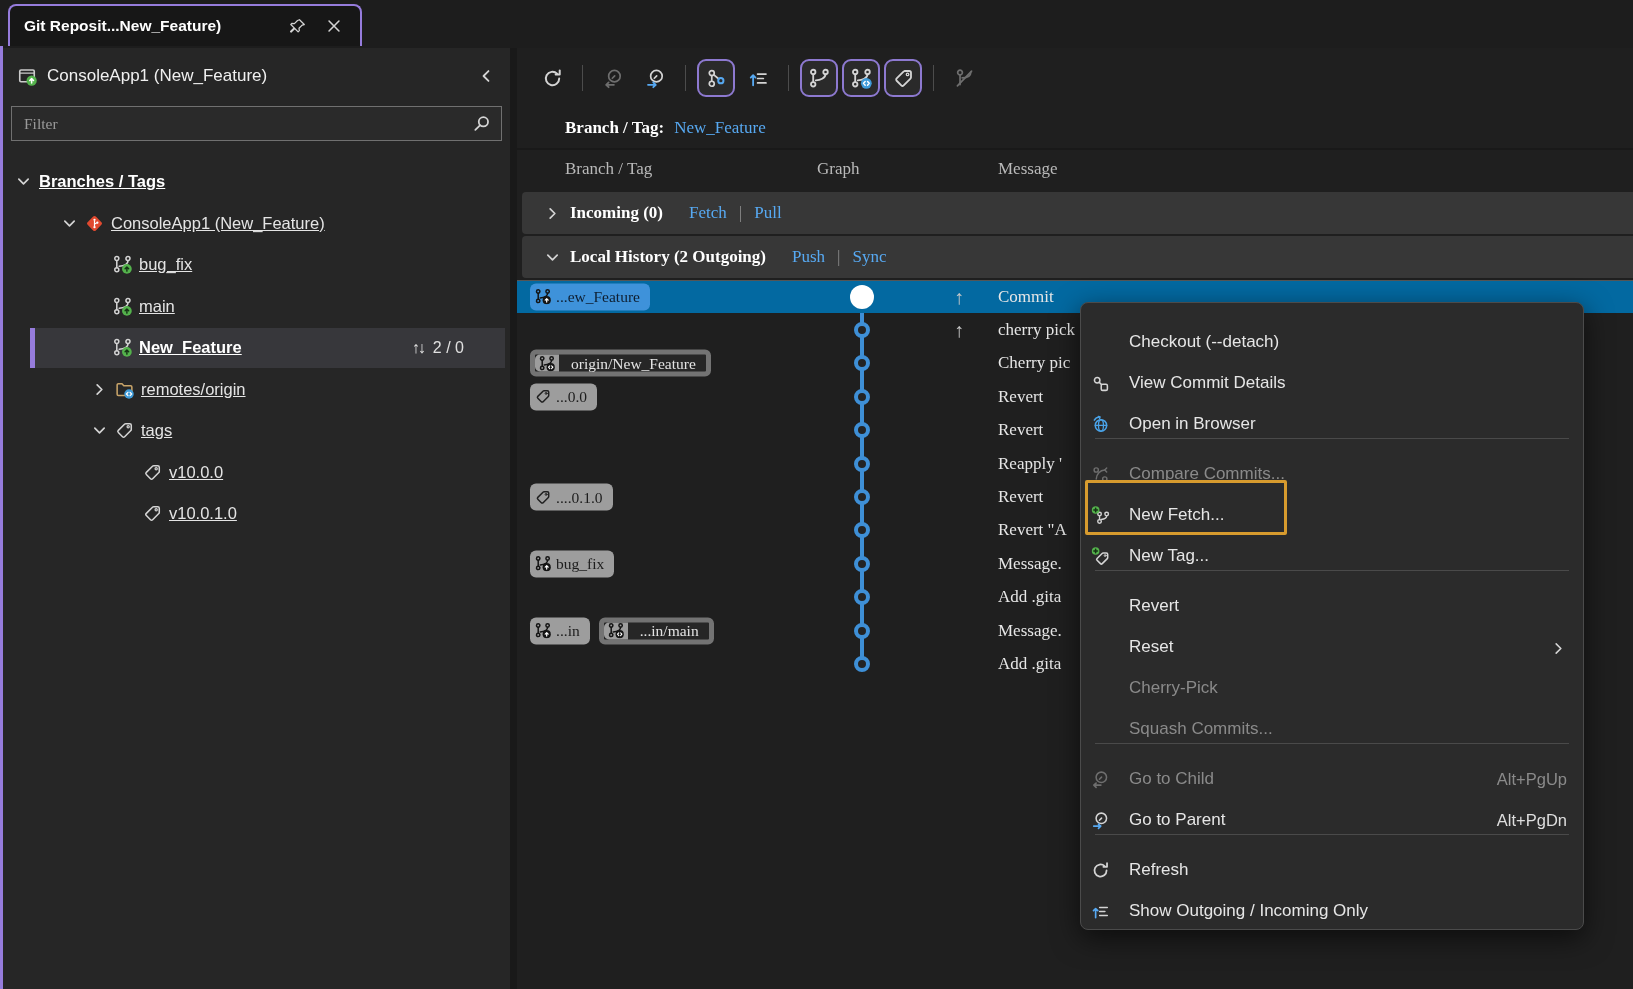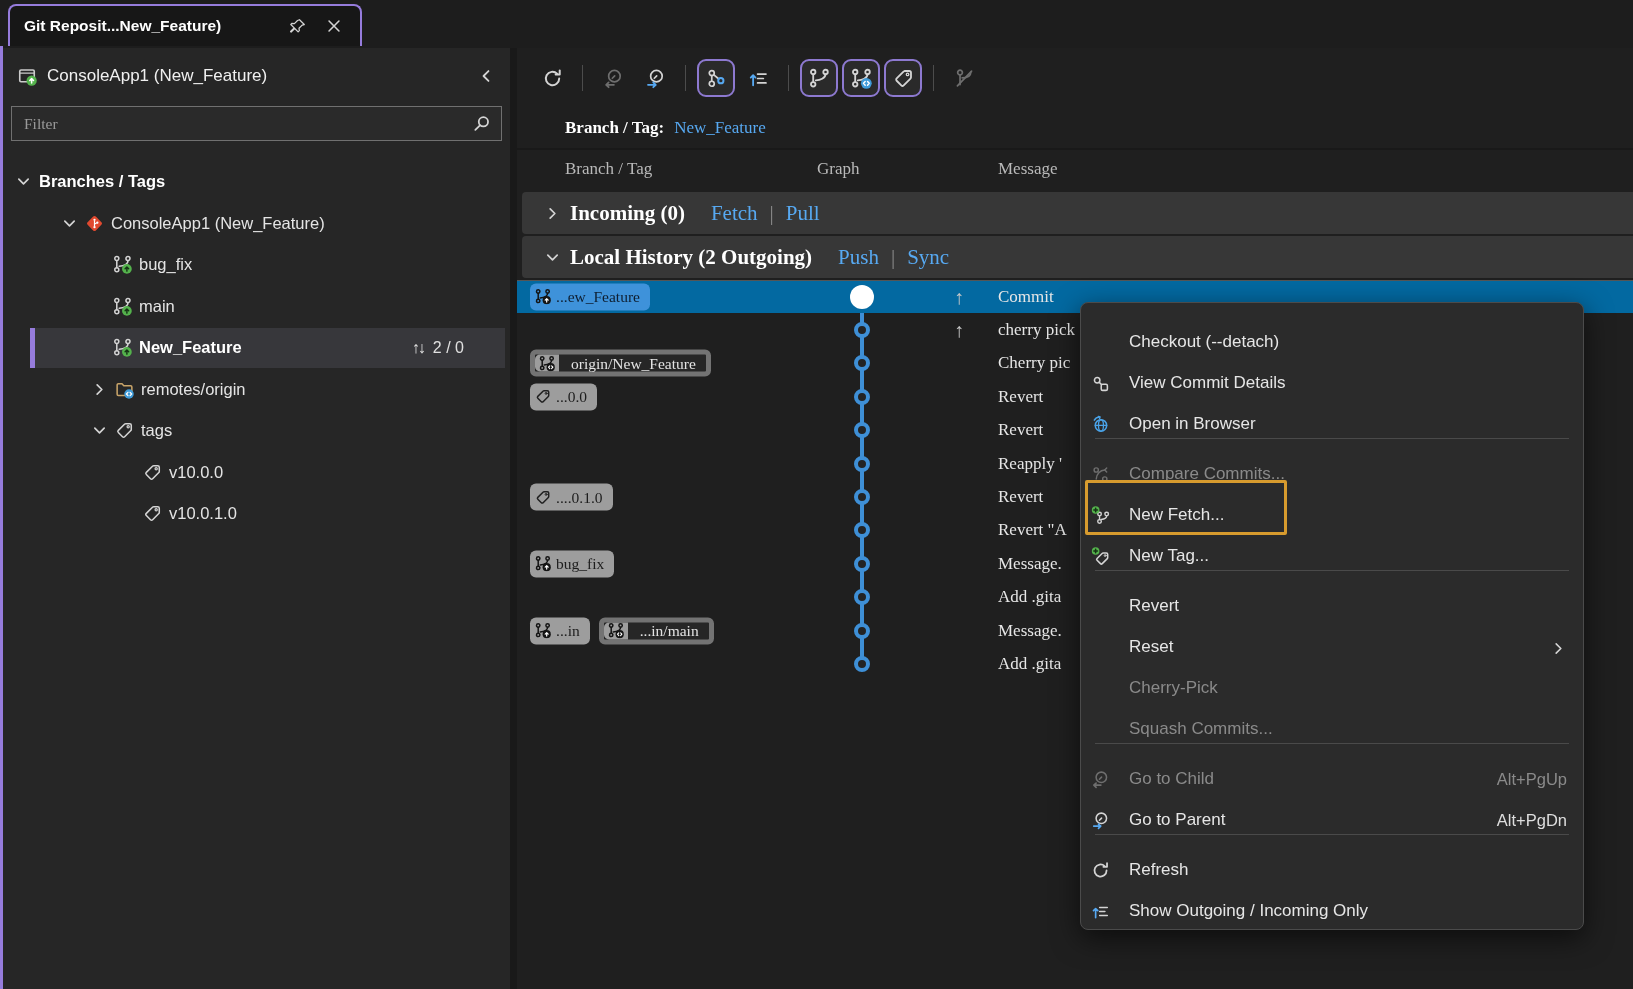--- a/index.html
+++ b/index.html
@@ -35,21 +35,21 @@
   .filterbox input::placeholder { color:#9a9a9a; }
 
   .tree { margin-top:20px; }
   .trow { height:41.5px; display:flex; align-items:center; position:relative;
     font-size:16.5px; color:#e4e4e4; cursor:default; }
   .trow .selbg { position:absolute; left:27px; right:5px; top:1px; bottom:1px;
     background:#37373b; border-left:5px solid #967CDC; }
   .trow > * { position:relative; }
   .trow .chev { width:24px; display:flex; justify-content:flex-start; }
   .trow .tico { width:26px; display:flex; }
-  .trow .tlabel { white-space:nowrap; }
+  .trow .tlabel { white-space:nowrap;text-decoration:underline; }
   .trow.bold .tlabel { font-weight:bold; color:#ffffff; }
   .tbadge { margin-left:auto; margin-right:46px; display:flex; align-items:center; gap:9px;
     font-size:16px; color:#e0e0e0; }
   .tbadge .ud { font-size:16px; letter-spacing:-2px; }
 
   
   .main { position:absolute; left:517px; top:48px; right:0; bottom:0; background:#1f1f1f;font-family:Liberation Serif, serif; }
   .toolbar { height:60px; display:flex; align-items:center; padding-left:14px; }
   .tbtn { width:38px; height:38px; display:flex; align-items:center; justify-content:center;
     border-radius:9px; margin:0 2px; cursor:pointer; }
@@ -58,21 +58,21 @@
 
   .branchbar { height:40px; display:flex; align-items:center; padding-left:48px; gap:10px; font-size:17px; }
   .branchbar .bb-label { font-weight:bold; color:#ffffff; }
   .branchbar .bb-value { color:#57A9F2; }
   .colheads { height:42px; position:relative; color:#b9b9b9; font-size:17px;
     border-top:2px solid #191919; }
   .colheads span { position:absolute; top:9px; }
   .ch-branch { left:48px; } .ch-graph { left:300px; } .ch-msg { left:481px; }
 
   .secbar { height:42px; margin:2px 0 0 5px; background:#373737; border-radius:4px 0 0 4px;
-    display:flex; align-items:center; padding-left:22px; font-size:21px; }
+    display:flex; align-items:center; padding-left:22px; font-size:17px; }
   .secbar .chev { width:26px; display:flex; }
   .secbar .sec-label { font-weight:bold; color:#ffffff; margin-right:26px; white-space:nowrap; }
   .seclink { color:#57A9F2; cursor:pointer; }
   .secdiv { color:#8a8a8a; margin:0 12px; }
 
   
   .commits { position:relative; margin-top:2px; }
   .gline { position:absolute; left:343.3px; top:17px; width:3.5px; height:370px; background:#3E8FD6; }
   .crow { height:33.4px; position:relative; }
   .crow.hl { background:#0369a1; box-shadow:inset 0 1px 0 #555555; }

